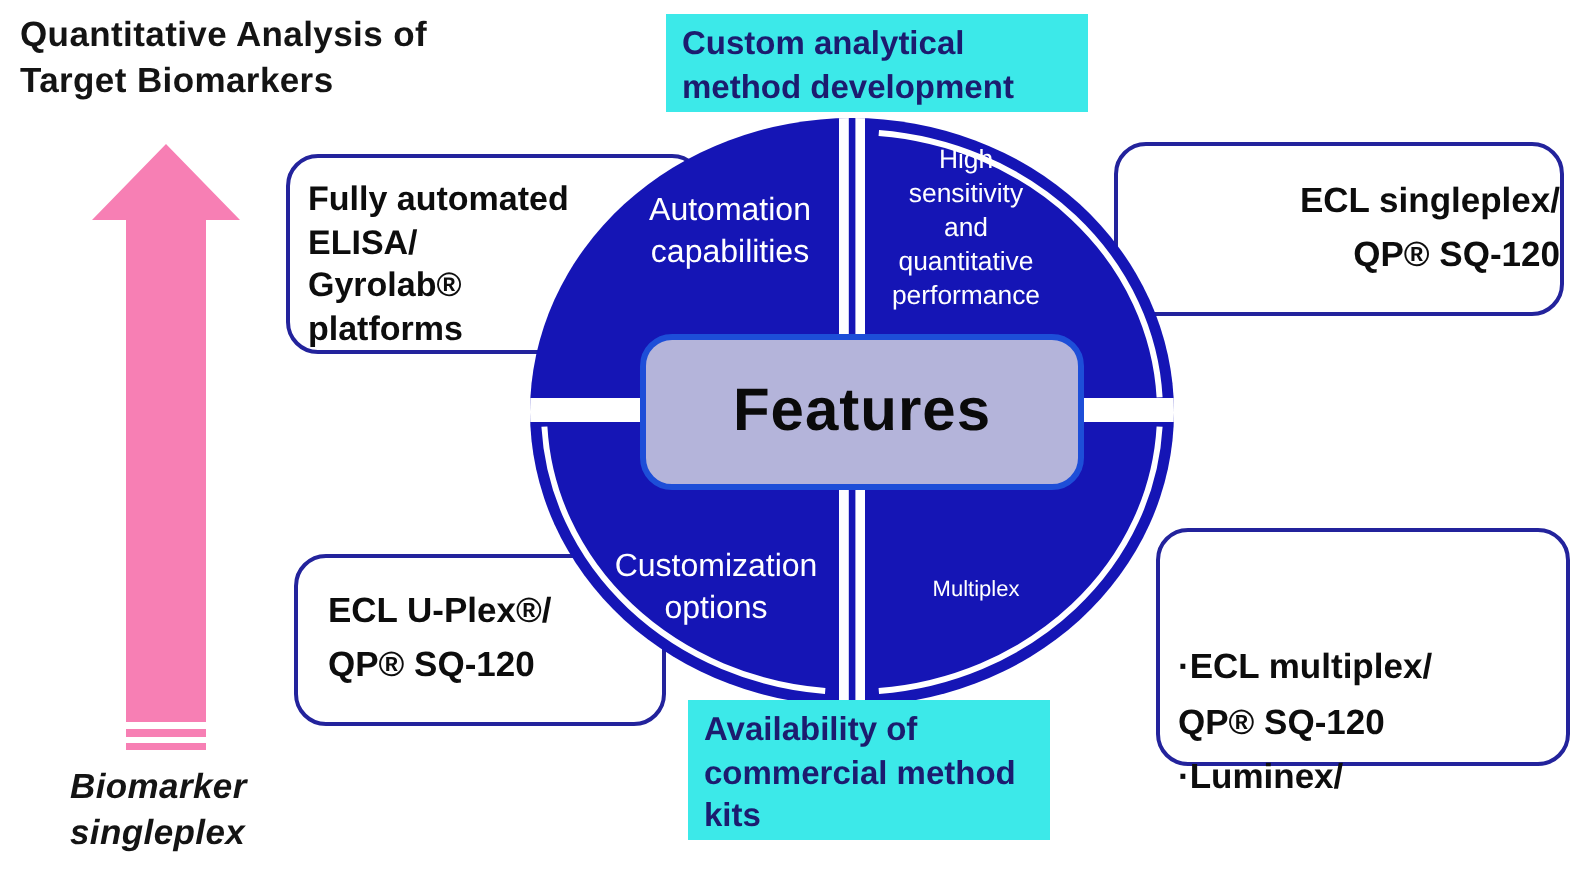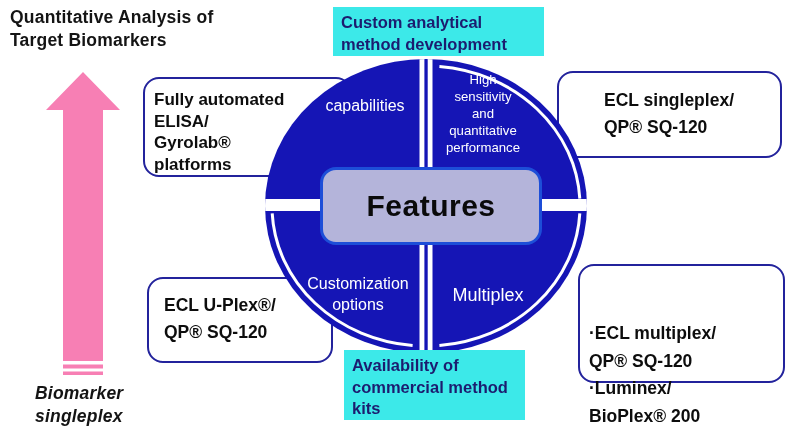--- a/index.html
+++ b/index.html
@@ -35,21 +35,21 @@
   }
 
   
   #circle-svg{z-index:2;pointer-events:none;}
   #arrow-svg{z-index:0;pointer-events:none;}
 
   .quad-label{
     color:#ffffff;text-align:center;z-index:3;line-height:21px;font-size:16px;
   }
   .quad-label.tiny{font-size:13.2px;line-height:17px;}
-  .quad-label.single{font-size:18px;}
+  .quad-label.single{font-size:11px;}
 
   #features-box{
     left:320px;top:167px;width:222px;height:78px;background:#b4b4da;
     border:3px solid #1d4ed8;border-radius:16px;box-sizing:border-box;
     display:flex;align-items:center;justify-content:center;z-index:3;
   }
   #features-box .txt{font-size:30px;font-weight:700;color:#0a0a0a;letter-spacing:0.5px;}
 </style>
 </head>
 <body>
@@ -80,33 +80,32 @@
     </div>
   </div>
 
   <div class="abs pbox" style="left:147px;top:277px;width:186px;height:86px;">
     <div class="pbox-text" style="padding:13px 0 0 15px;">
       <div>ECL U-Plex®/</div>
       <div>QP® SQ-120</div>
     </div>
   </div>
 
-  <div class="abs pbox" style="left:557px;top:71px;width:225px;height:87px;">
+  <div class="abs pbox" style="left:557px;top:71px;width:225px;height:87px;text-align:right;">
     <div class="pbox-text" style="padding:14px 0 0 45px;">
       <div>ECL singleplex/</div>
       <div>QP® SQ-120</div>
     </div>
   </div>
 
   <div class="abs pbox" style="left:578px;top:264px;width:207px;height:119px;">
     <div class="pbox-text" style="padding:6px 0 0 9px;line-height:27.5px;margin-top:48px;">
       <div>·ECL multiplex/</div>
       <div>QP® SQ-120</div>
       <div>·Luminex/</div>
-      <div>BioPlex® 200</div>
     </div>
   </div>
 
   <svg id="circle-svg" class="abs" width="796" height="443" viewBox="0 0 796 443" style="left:0;top:0;">
     <defs>
       <clipPath id="cc">
           <ellipse cx="426" cy="206" rx="161" ry="147"></ellipse>
         </clipPath>
     </defs>
     <ellipse cx="426" cy="206" rx="161" ry="147" fill="#1515b5"></ellipse>
@@ -114,20 +113,21 @@
     <path d="M 579.8 213.3 A 154 140 0 0 1 439.4 345.5" fill="none" stroke="#ffffff" stroke-width="3"></path>
     <path d="M 412.6 345.5 A 154 140 0 0 1 272.2 213.3" fill="none" stroke="#ffffff" stroke-width="3"></path>
     <g clip-path="url(#cc)">
       <rect x="265" y="199" width="322" height="12" fill="#ffffff"></rect>
       <rect x="419.5" y="59" width="13" height="294" fill="#ffffff"></rect>
       <rect x="424.4" y="59" width="3.3" height="294" fill="#1515b5"></rect>
     </g>
   </svg>
 
   <div class="abs quad-label" style="left:295px;top:95px;width:140px;">
+    <div>Automation</div>
     <div>capabilities</div>
   </div>
   <div class="abs quad-label tiny" style="left:423px;top:71px;width:120px;">
     <div>High</div>
     <div>sensitivity</div>
     <div>and</div>
     <div>quantitative</div>
     <div>performance</div>
   </div>
   <div class="abs quad-label" style="left:288px;top:273px;width:140px;">

